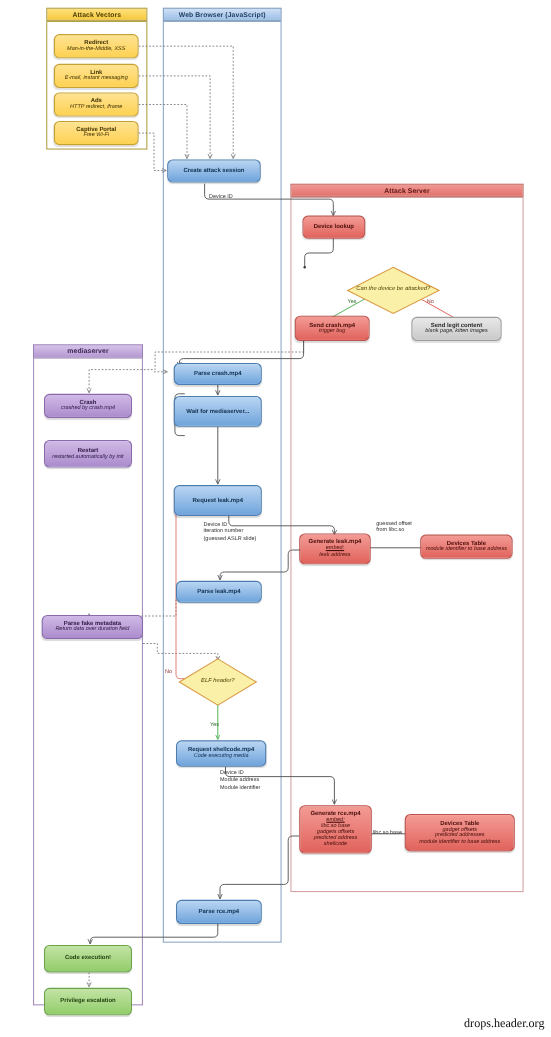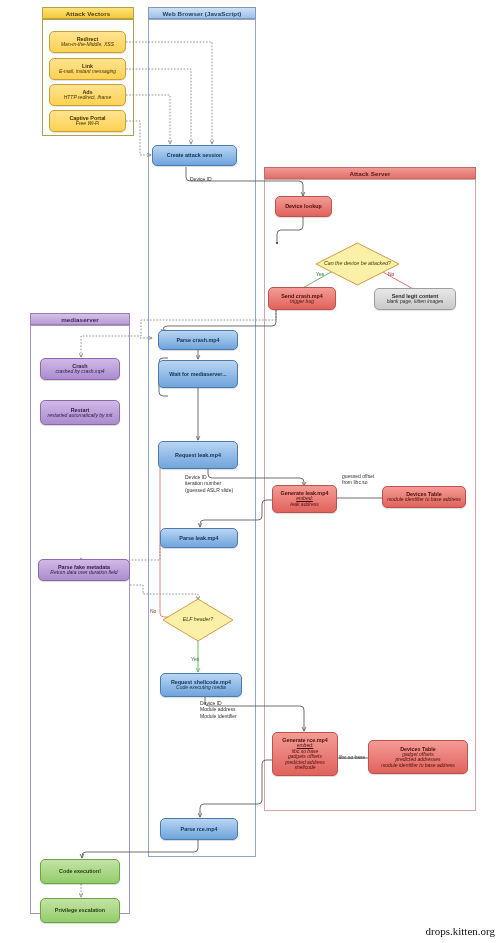--- a/index.html
+++ b/index.html
@@ -309,14 +309,14 @@
 Module identifier</div>
 
   <div class="edgelabel" style="left:339px;top:754px;">libc.so base</div>
 
   <div class="branchlabel" style="left:316px;top:271px;color:#2d6b2d;">Yes</div>
   <div class="branchlabel" style="left:388px;top:271px;color:#8a2e28;">No</div>
 
   <div class="branchlabel" style="left:191px;top:656px;color:#2d6b2d;">Yes</div>
   <div class="branchlabel" style="left:150px;top:608px;color:#8a2e28;">No</div>
 
-  <div id="wm">drops.kitten.org</div>
+  <div id="wm">drops.header.org</div>
 </div>
 
 </body></html>

